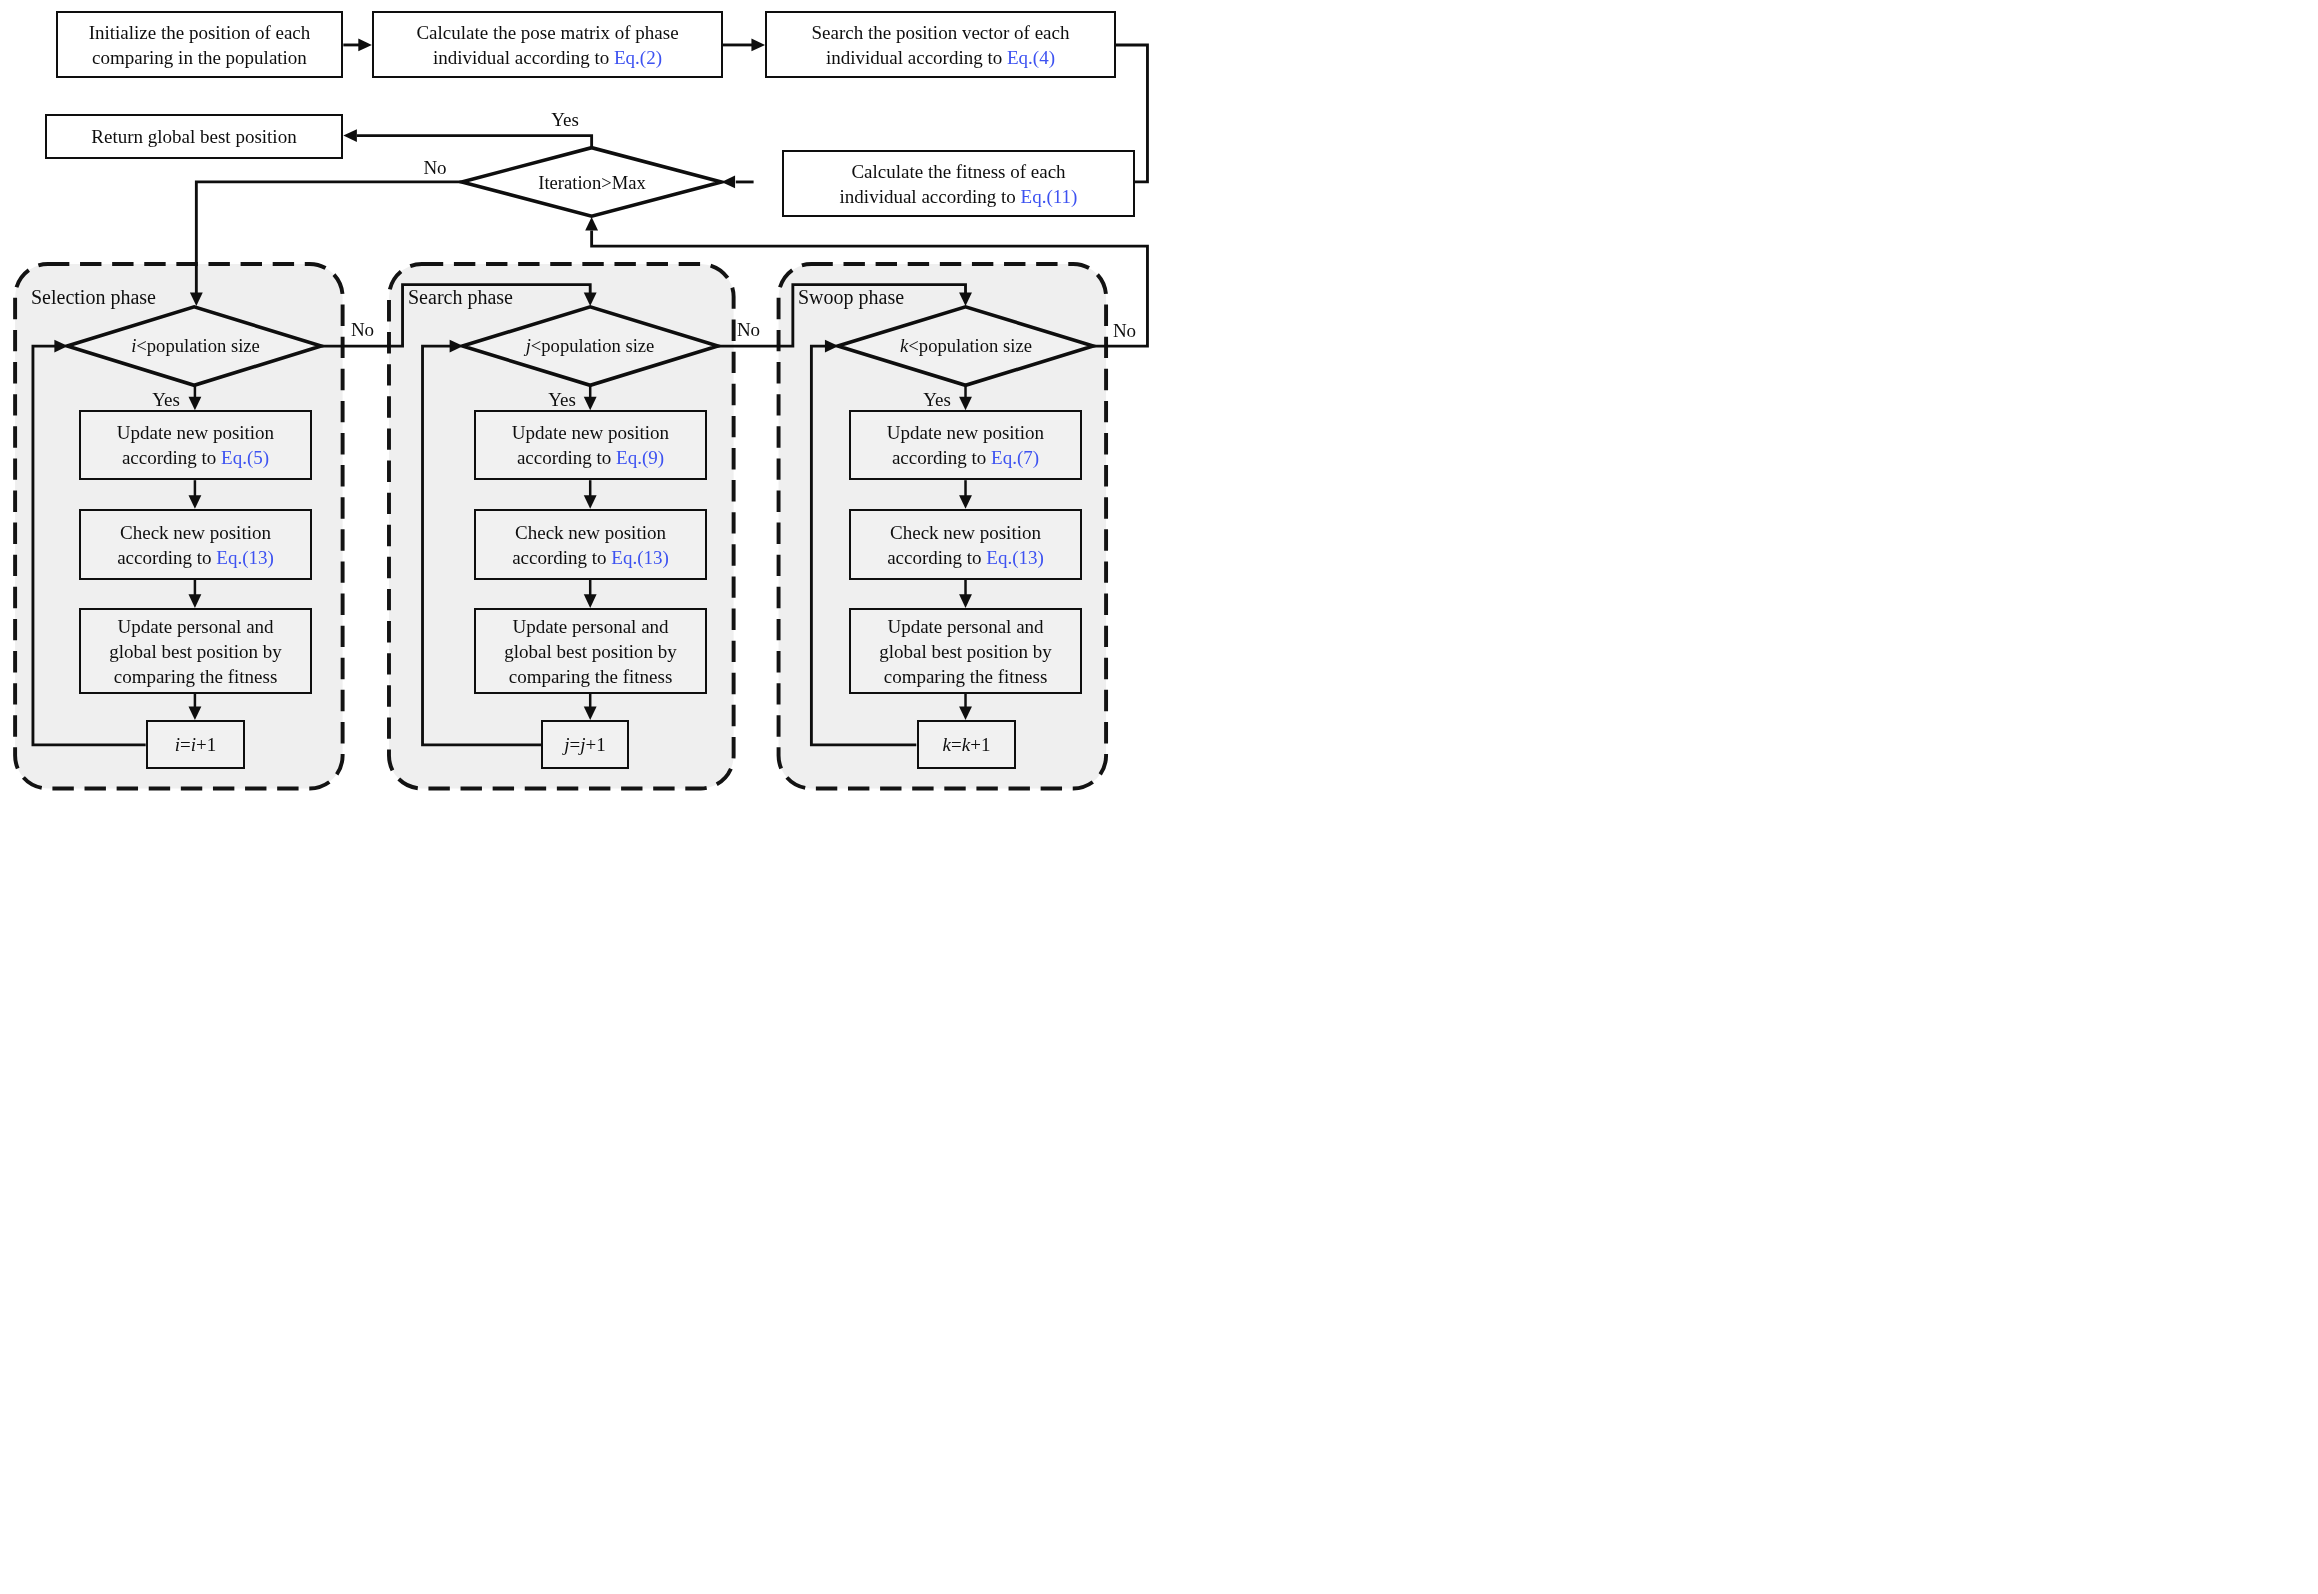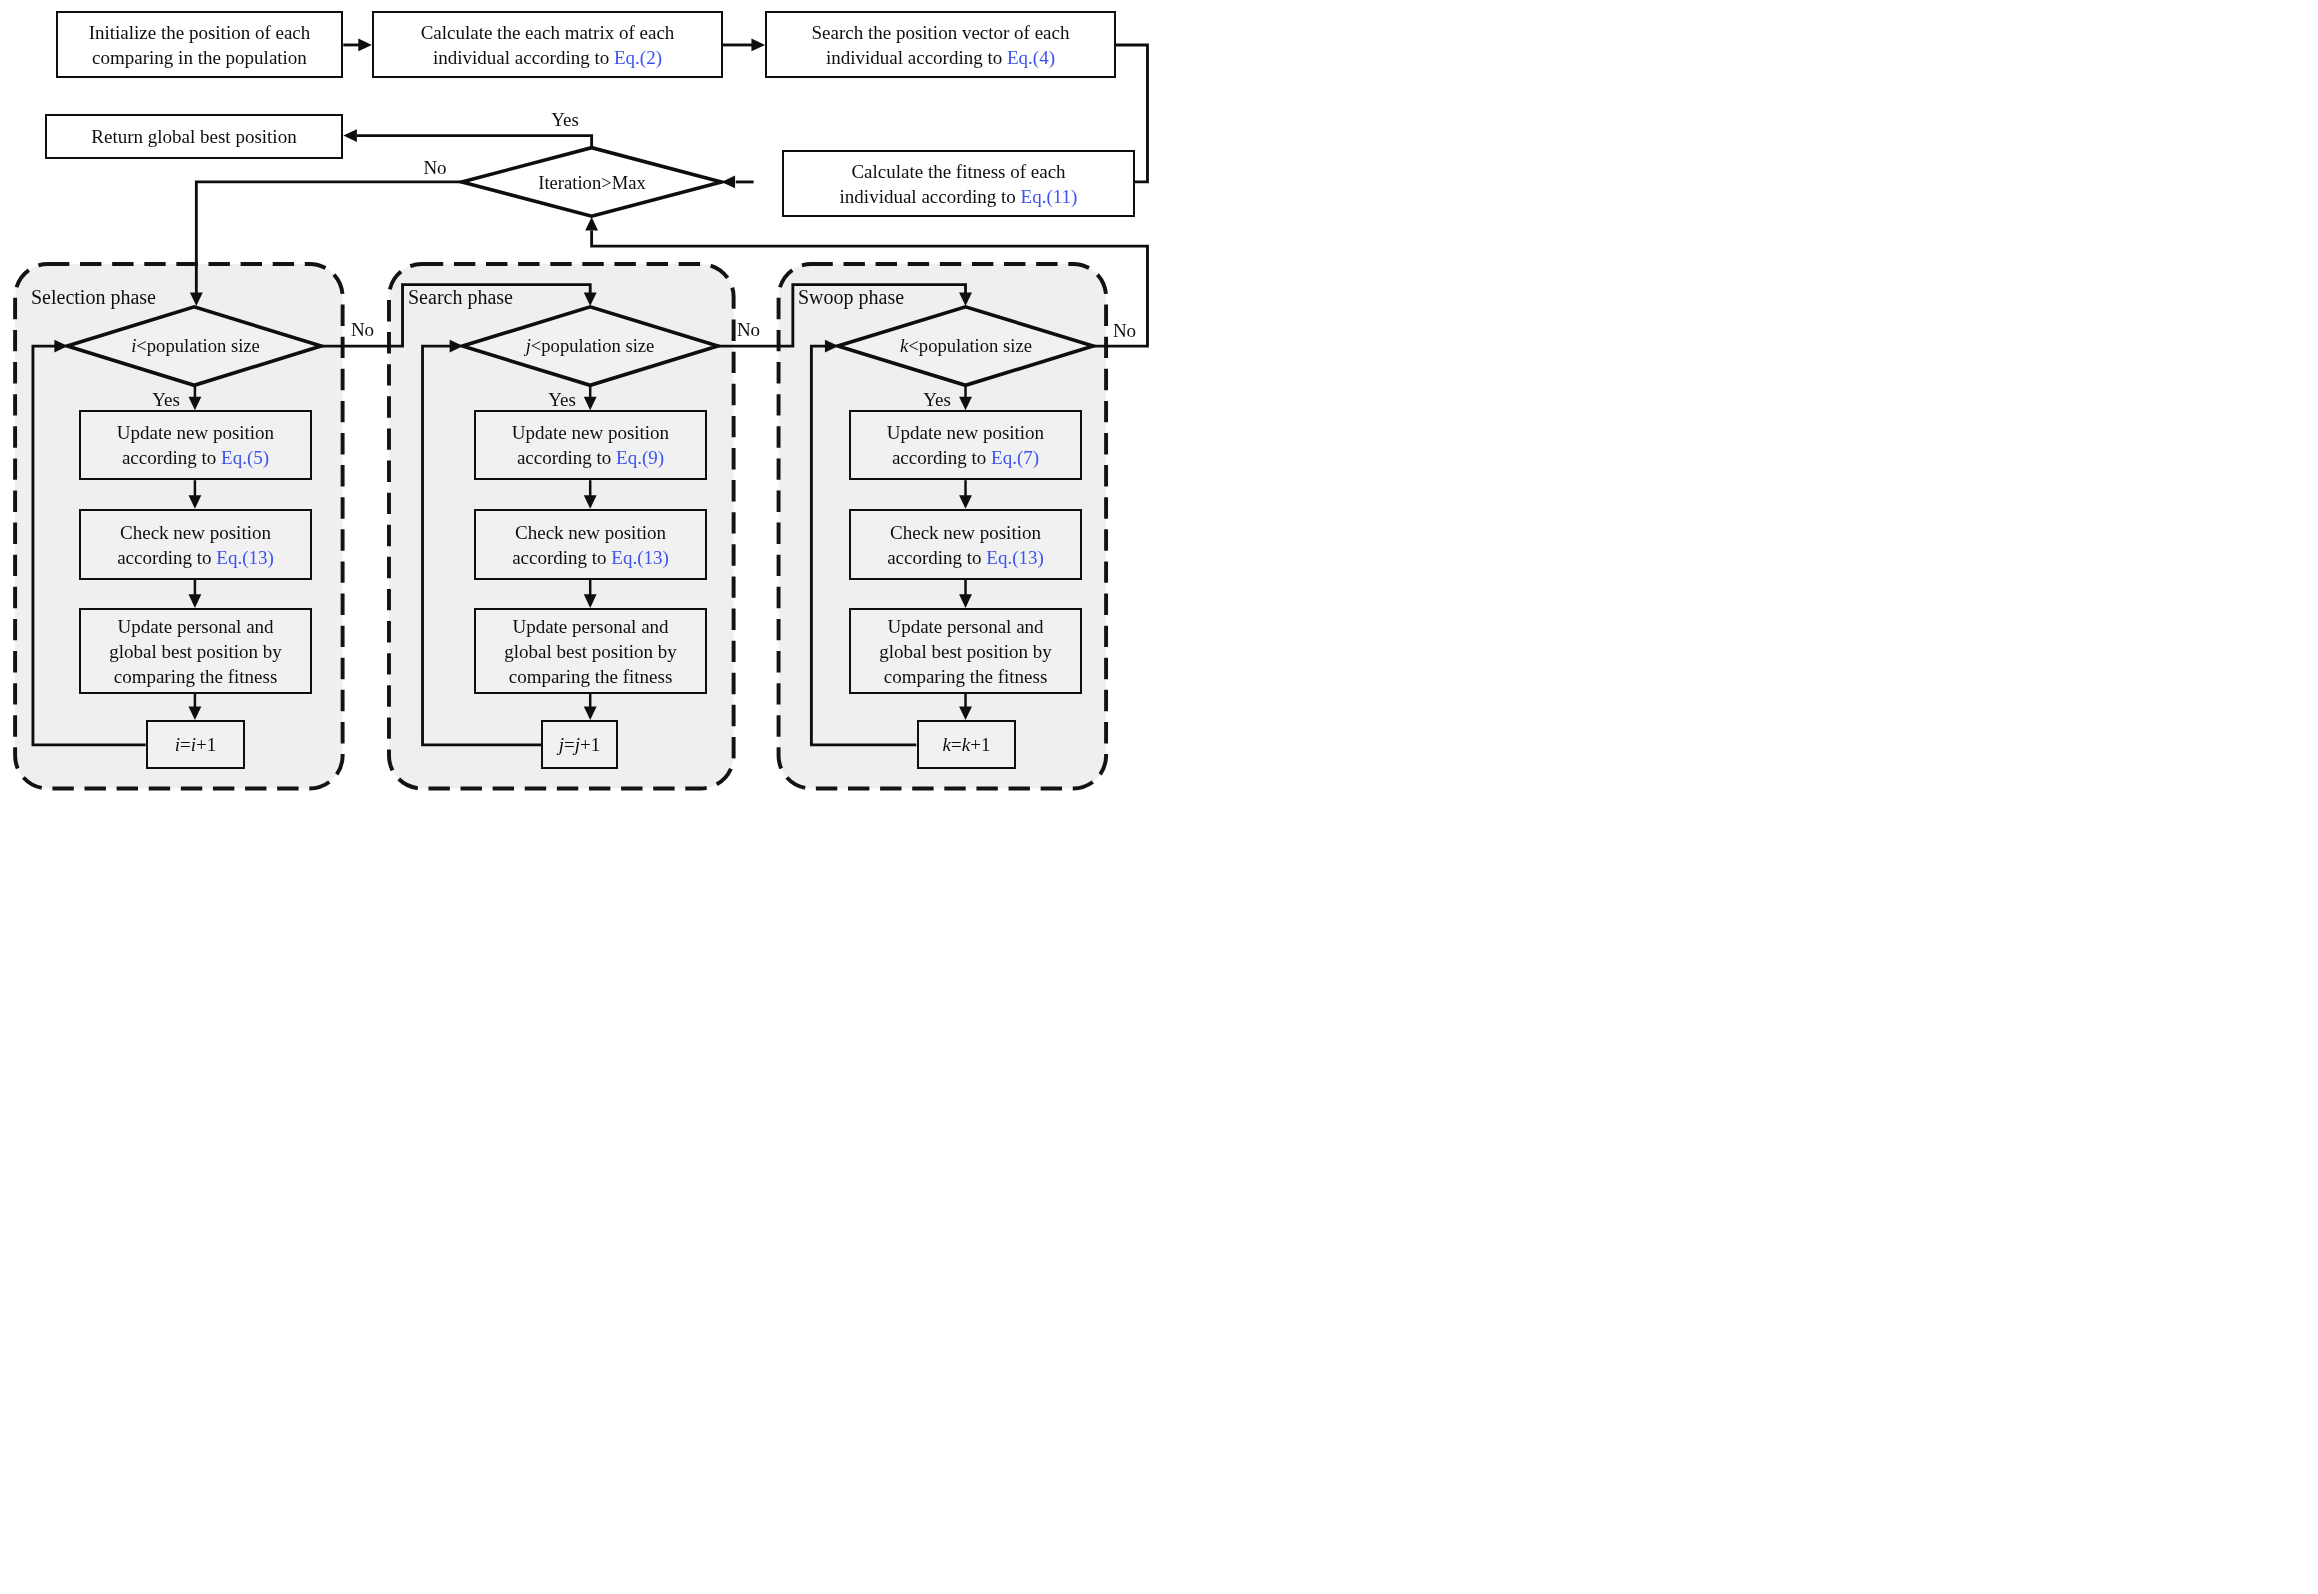--- a/index.html
+++ b/index.html
@@ -102,21 +102,21 @@
       <polygon points="1353,852 1344,833 1362,833"></polygon>
       <polygon points="1353,1009 1344,990 1362,990"></polygon>
     </g>
   </svg>
 
   <div class="node" style="left:56px;top:11.4px;width:287px;height:67px;">
     <div>Initialize the position of each</div>
     <div>comparing in the population</div>
   </div>
   <div class="node" style="left:372px;top:11.4px;width:351px;height:67px;">
-    <div>Calculate the each matrix of each</div>
+    <div>Calculate the pose matrix of phase</div>
     <div><span>individual according to </span><span class="eq">Eq.(2)</span></div>
   </div>
   <div class="node" style="left:765px;top:11.4px;width:351px;height:67px;">
     <div>Search the position vector of each</div>
     <div><span>individual according to </span><span class="eq">Eq.(4)</span></div>
   </div>
 
   <div class="node" style="left:45px;top:114px;width:298px;height:45px;">
     <div>Return global best position</div>
   </div>
@@ -160,21 +160,21 @@
   </div>
   <div class="node gray" style="left:474px;top:509px;width:233px;height:71px;">
     <div>Check new position</div>
     <div><span>according to </span><span class="eq">Eq.(13)</span></div>
   </div>
   <div class="node gray" style="left:474px;top:608px;width:233px;height:86px;">
     <div>Update personal and</div>
     <div>global best position by</div>
     <div>comparing the fitness</div>
   </div>
-  <div class="node gray counter" style="left:541px;top:720px;width:77px;height:49px;">
+  <div class="node gray counter" style="left:541px;top:720px;width:88px;height:49px;">
     <div><span class="var">j</span><span>=</span><span class="var">j</span><span>+1</span></div>
   </div>
 
   <div class="phase-title" style="left:798px;top:286px;">Swoop phase</div>
   <div class="cond" style="left:839px;top:334px;width:254px;"><span class="var">k</span><span>&lt;population size</span></div>
   <div class="floating" style="left:914px;top:388px;width:46px;">Yes</div>
   <div class="floating" style="left:1104px;top:319px;width:41px;">No</div>
   <div class="node gray" style="left:849px;top:410px;width:233px;height:70px;">
     <div>Update new position</div>
     <div><span>according to </span><span class="eq">Eq.(7)</span></div>

